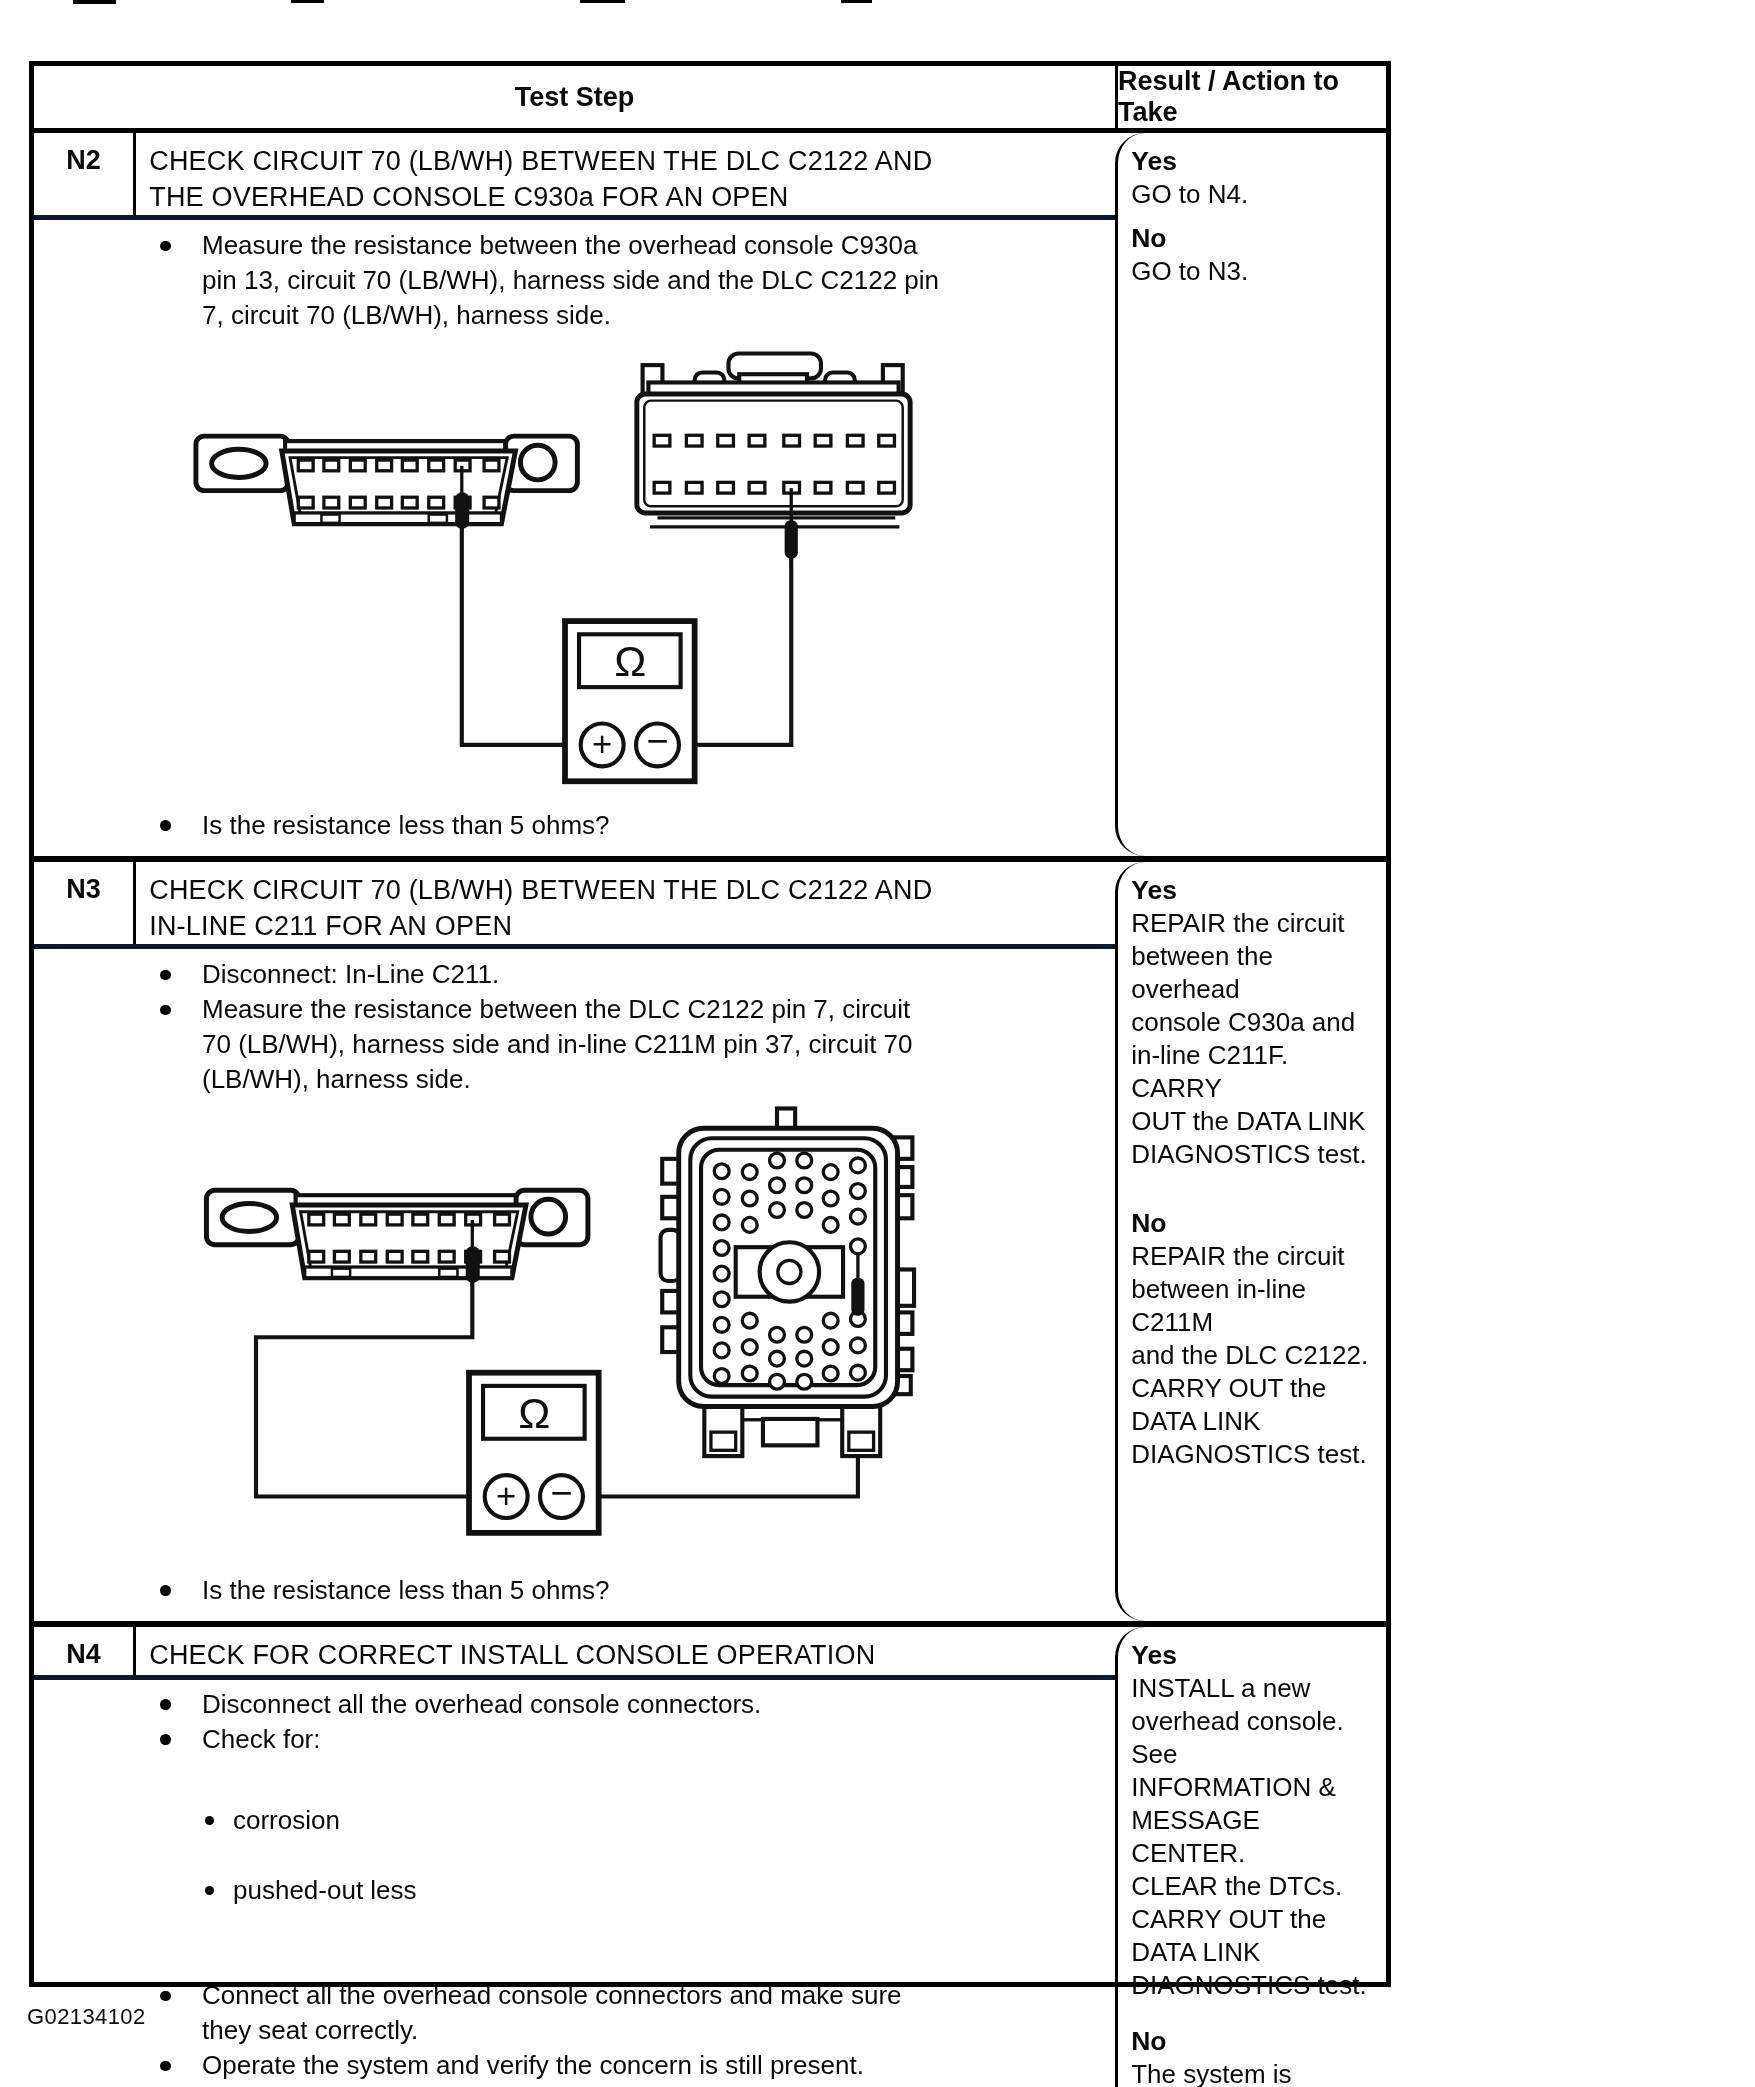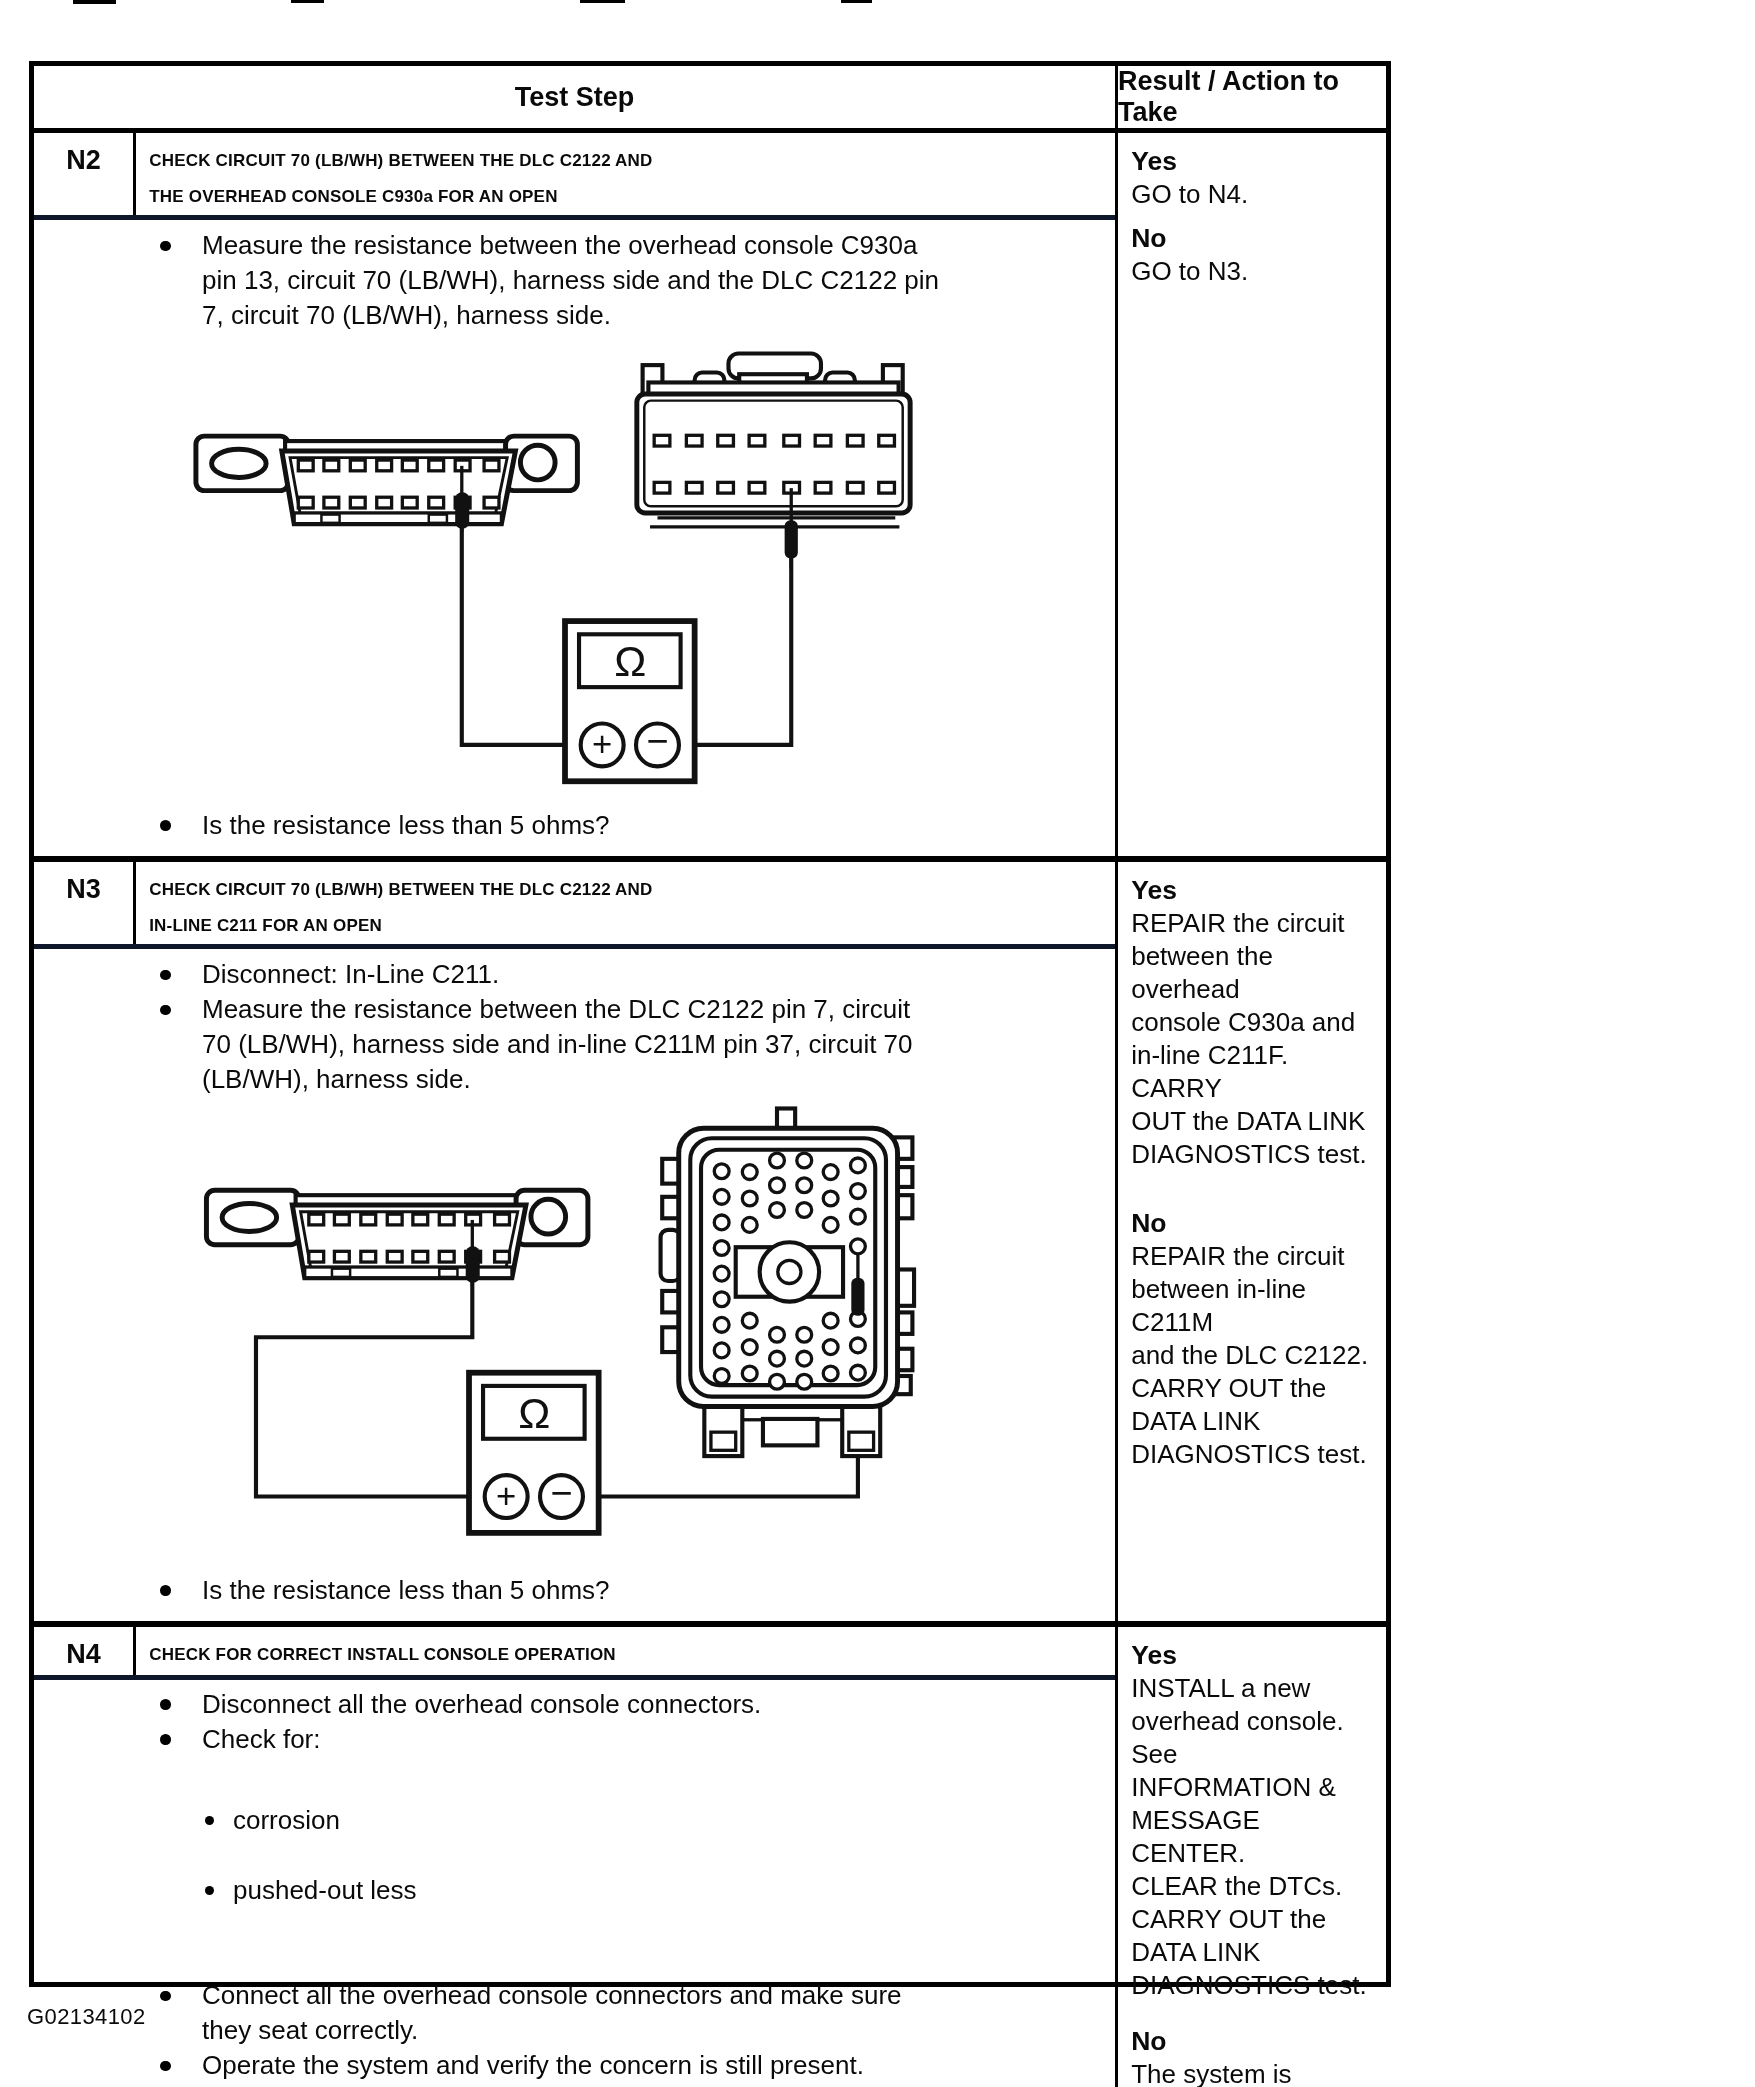--- a/index.html
+++ b/index.html
@@ -14,28 +14,28 @@
   .th{font-size:27px;font-weight:bold;display:flex;align-items:center;justify-content:center;}
   .th-left{width:1081px;box-sizing:border-box;}
   .th-right{flex:1;box-sizing:border-box;border-left:3.3px solid #000;}
 
   .step{display:flex;box-sizing:border-box;border-bottom:6.6px solid #000;}
   .step:last-child{border-bottom:none;flex:1;}
   .step-n2{flex:0 0 729px;}
   .step-n3{flex:0 0 765px;}
   .left{width:1081px;box-sizing:border-box;display:flex;flex-direction:column;}
   .right{flex:1;box-sizing:border-box;border-left:3.3px solid #000;
-         padding:11.6px 8.3px 0 13.2px;font-size:26px;line-height:33px;overflow:hidden;}
+         padding:11.6px 8.3px 0 13.2px;font-size:26px;line-height:33px;overflow:hidden;border-radius:30px;}
 
   .band{display:flex;box-sizing:border-box;border-bottom:5px solid #0f172a;}
   .band-2line{flex:0 0 71px;}
   .band-1line{flex:0 0 53px;}
   .num{width:102px;box-sizing:border-box;border-right:3.3px solid #000;
        font-size:27px;font-weight:bold;text-align:center;padding-top:11.6px;}
-  .ttl{flex:1;font-size:17px;font-weight:bold;line-height:36px;padding:10px 8.3px 0 13.2px;
+  .ttl{flex:1;font-size:27px;font-weight:normal;line-height:36px;padding:10px 8.3px 0 13.2px;
        white-space:pre-line;letter-spacing:0.2px;}
 
   .bod{position:relative;flex:1;box-sizing:border-box;padding-top:8.3px;border-radius:23px;}
   ul.bl{list-style:none;margin:0;padding:0;}
   ul.bl > li{position:relative;padding-left:168px;padding-right:33px;
              font-size:26px;line-height:35px;white-space:pre-line;}
   ul.bl > li::before{content:"";position:absolute;left:126px;top:12.4px;width:10.7px;height:10.7px;
              border-radius:50%;background:#000;}
   ul.sub{list-style:none;margin:11.6px 0 0 0;padding:0;}
   ul.sub > li{position:relative;padding-left:31px;font-size:26px;line-height:35px;}

